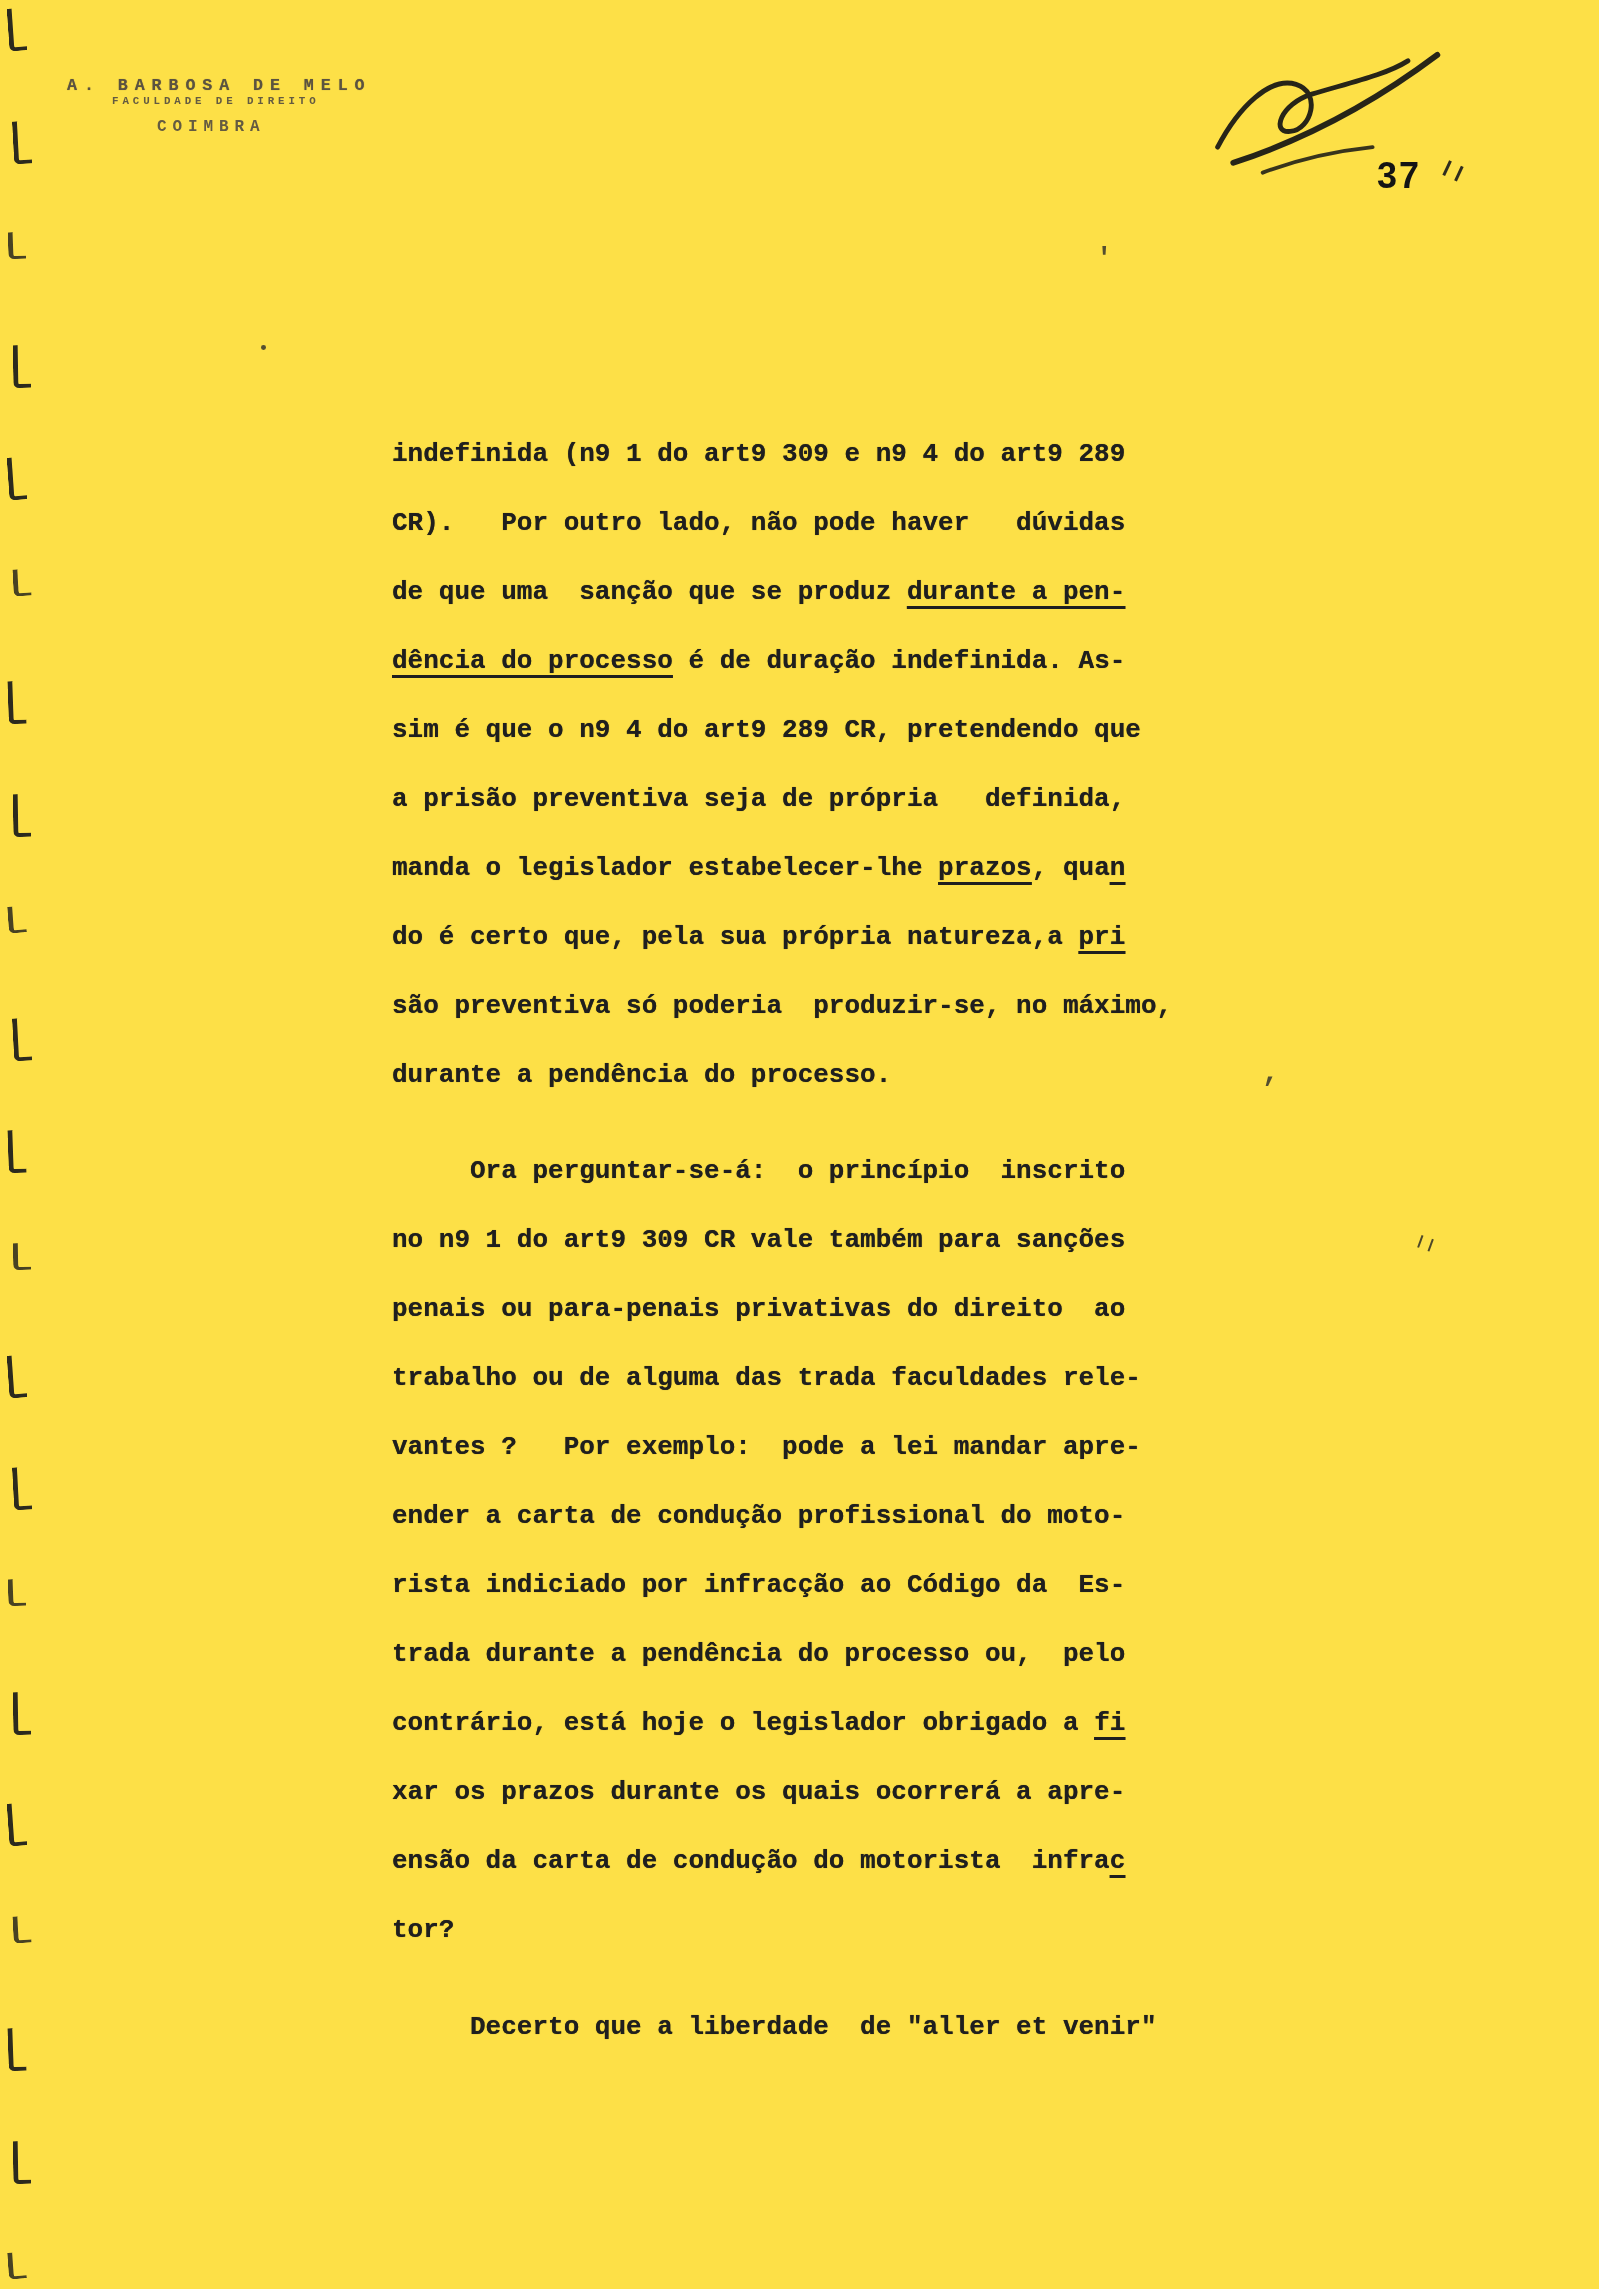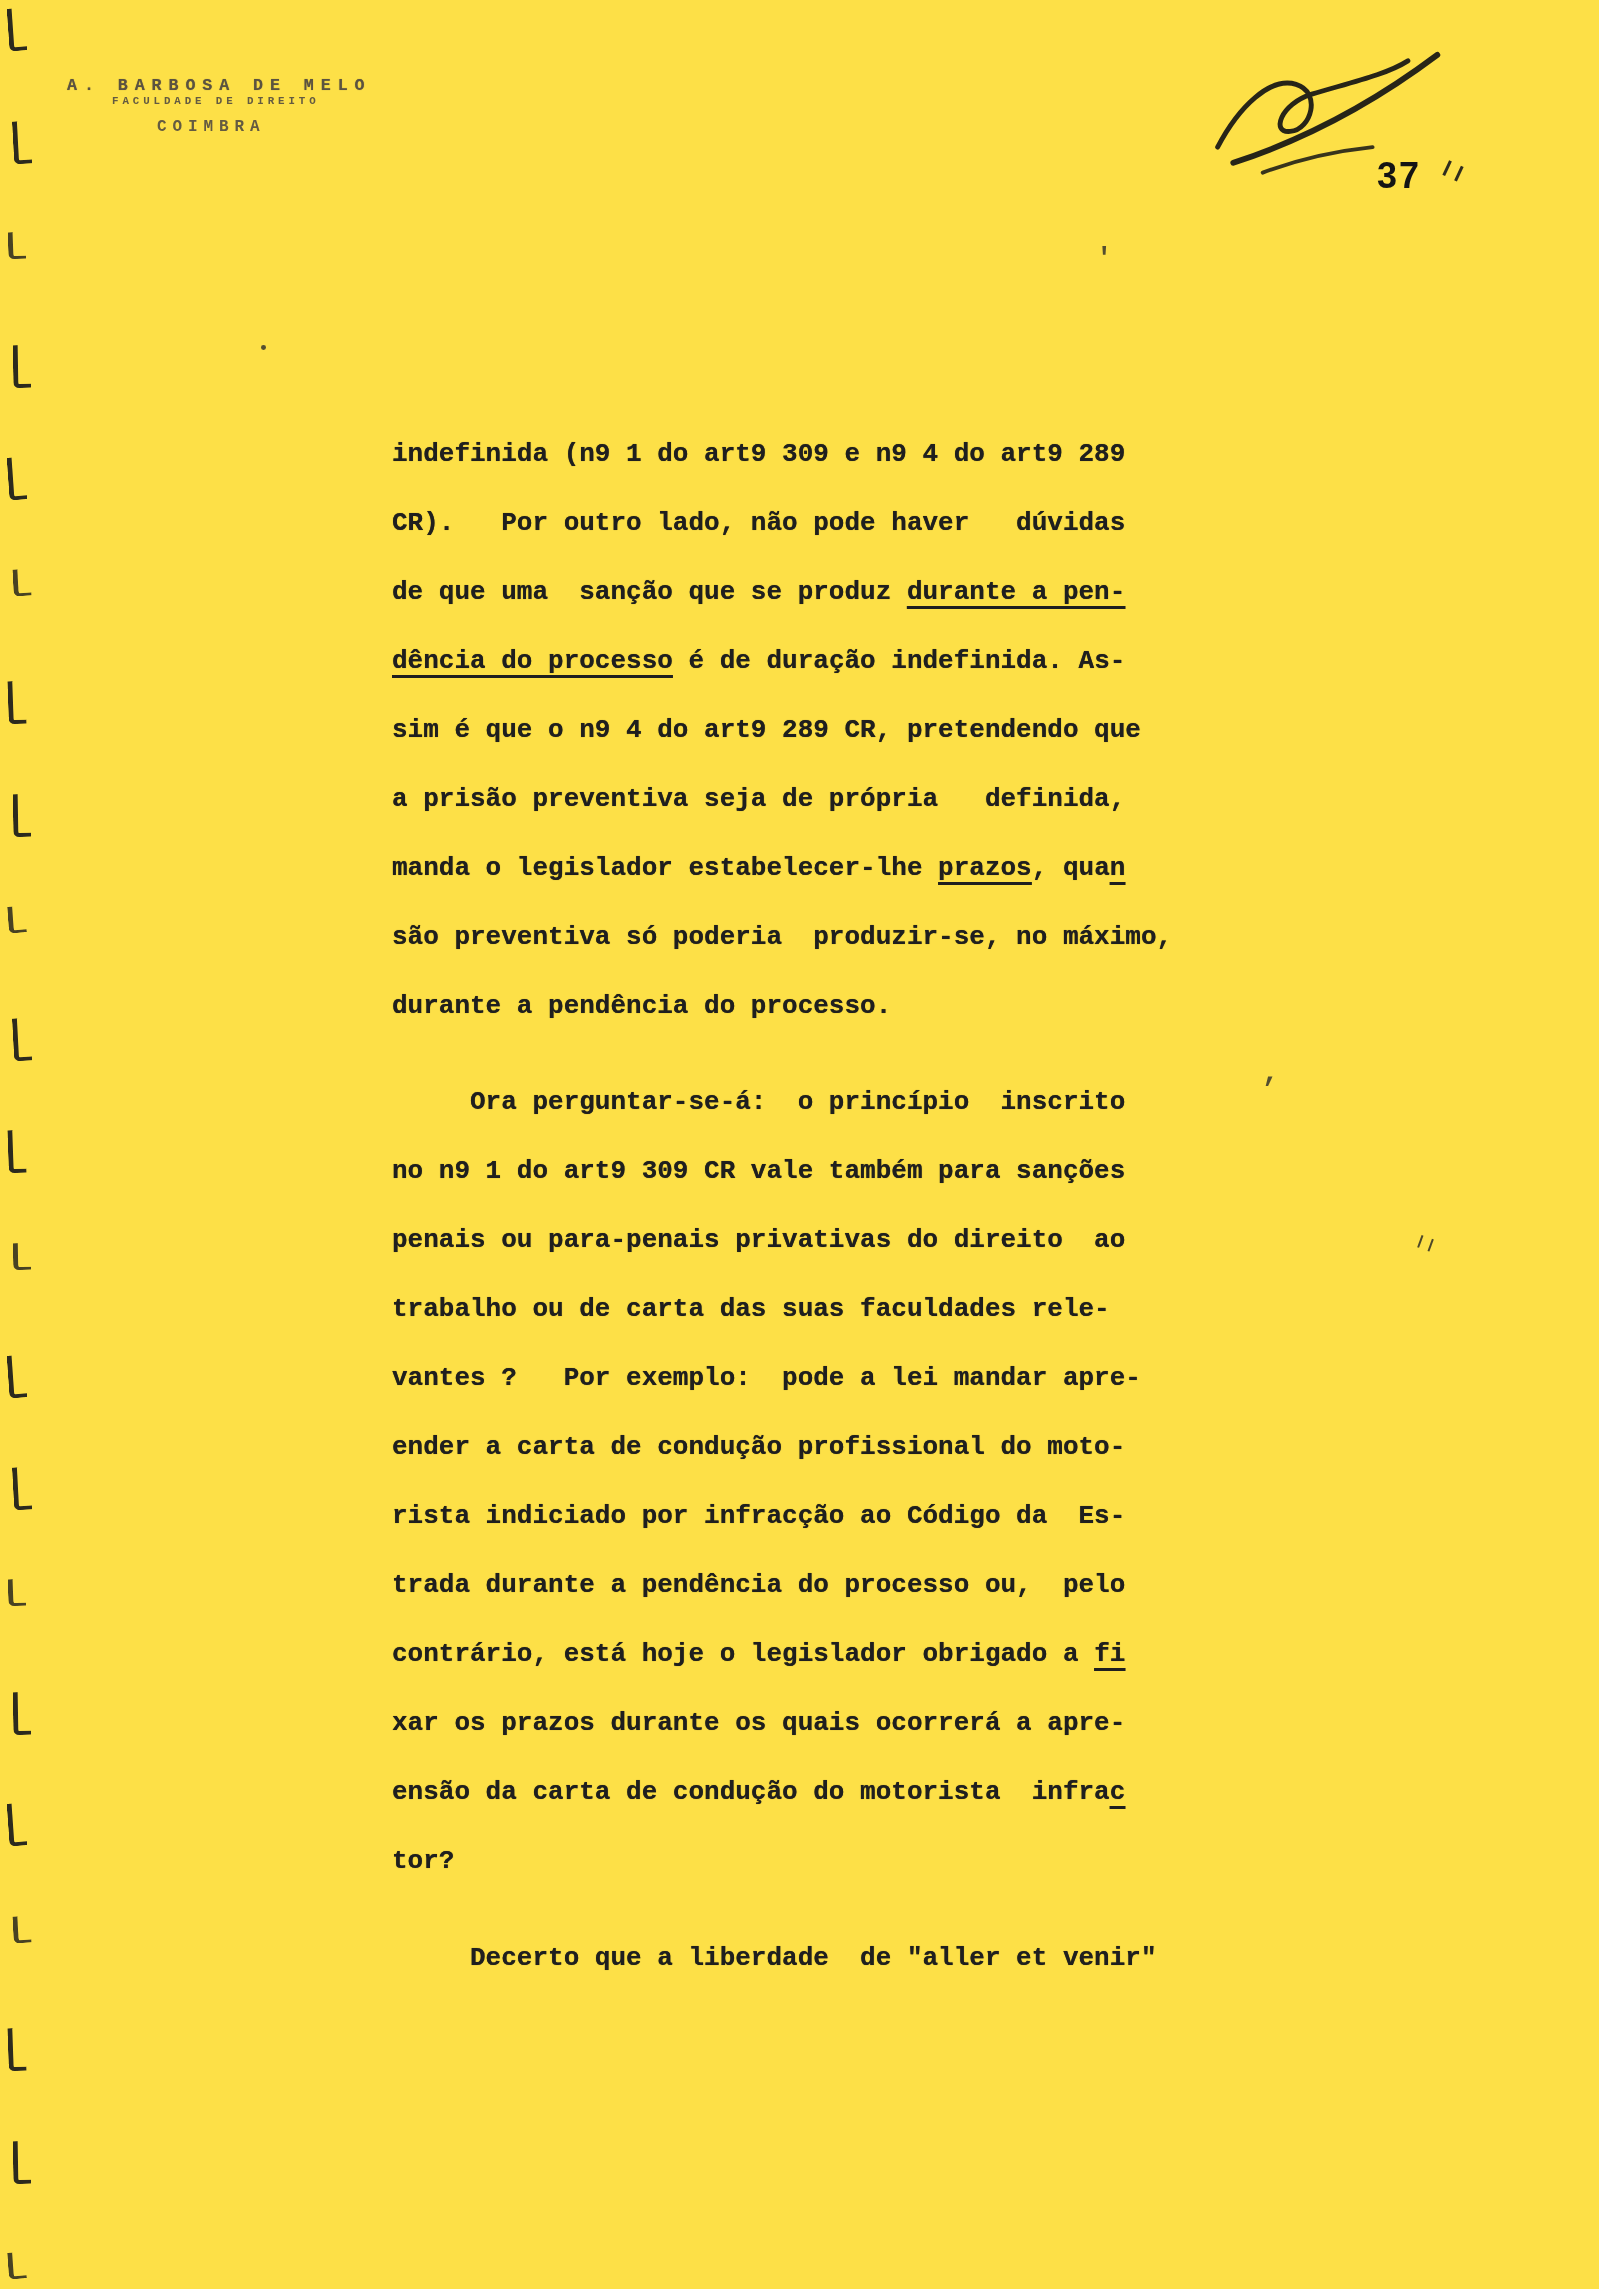--- a/index.html
+++ b/index.html
@@ -128,28 +128,29 @@
 
   <div class="docbody">
       <div class="paragraph">
         <div class="line"><span>indefinida (n9 1 do art9 309 e n9 4 do art9 289</span></div>
         <div class="line"><span>CR).   Por outro lado, não pode haver   dúvidas</span></div>
         <div class="line"><span>de que uma  sanção que se produz </span><span class="u">durante a pen-</span></div>
         <div class="line"><span class="u">dência do processo</span><span> é de duração indefinida. As-</span></div>
         <div class="line"><span>sim é que o n9 4 do art9 289 CR, pretendendo que</span></div>
         <div class="line"><span>a prisão preventiva seja de própria   definida,</span></div>
         <div class="line"><span>manda o legislador estabelecer-lhe </span><span class="u">prazos</span><span>, qua</span><span class="u">n</span></div>
+        <div class="line"><span>do é certo que, pela sua própria natureza,a </span><span class="u">pri</span></div>
         <div class="line"><span>são preventiva só poderia  produzir-se, no máximo,</span></div>
         <div class="line"><span>durante a pendência do processo.</span></div>
       </div>
       <div class="paragraph">
         <div class="line"><span>     Ora perguntar-se-á:  o princípio  inscrito</span></div>
         <div class="line"><span>no n9 1 do art9 309 CR vale também para sanções</span></div>
         <div class="line"><span>penais ou para-penais privativas do direito  ao</span></div>
-        <div class="line"><span>trabalho ou de carta das suas faculdades rele-</span></div>
+        <div class="line"><span>trabalho ou de alguma das trada faculdades rele-</span></div>
         <div class="line"><span>vantes ?   Por exemplo:  pode a lei mandar apre-</span></div>
         <div class="line"><span>ender a carta de condução profissional do moto-</span></div>
         <div class="line"><span>rista indiciado por infracção ao Código da  Es-</span></div>
         <div class="line"><span>trada durante a pendência do processo ou,  pelo</span></div>
         <div class="line"><span>contrário, está hoje o legislador obrigado a </span><span class="u">fi</span></div>
         <div class="line"><span>xar os prazos durante os quais ocorrerá a apre-</span></div>
         <div class="line"><span>ensão da carta de condução do motorista  infra</span><span class="u">c</span></div>
         <div class="line"><span>tor?</span></div>
       </div>
       <div class="paragraph">

